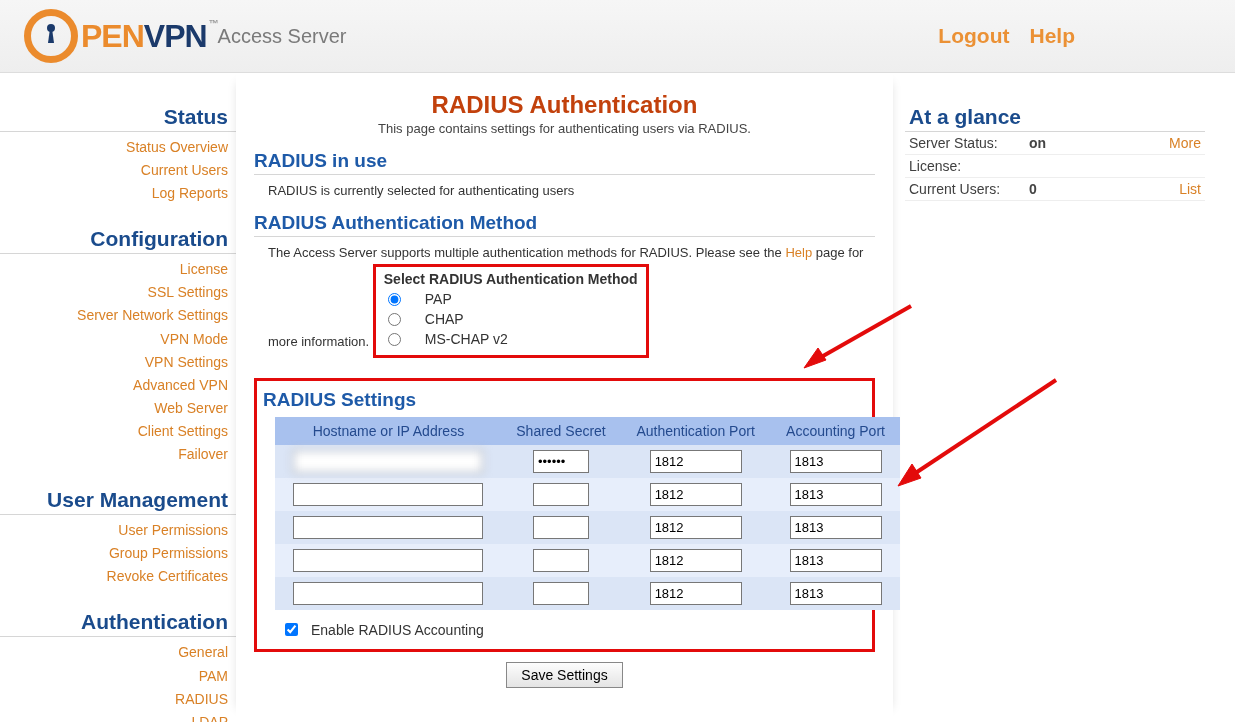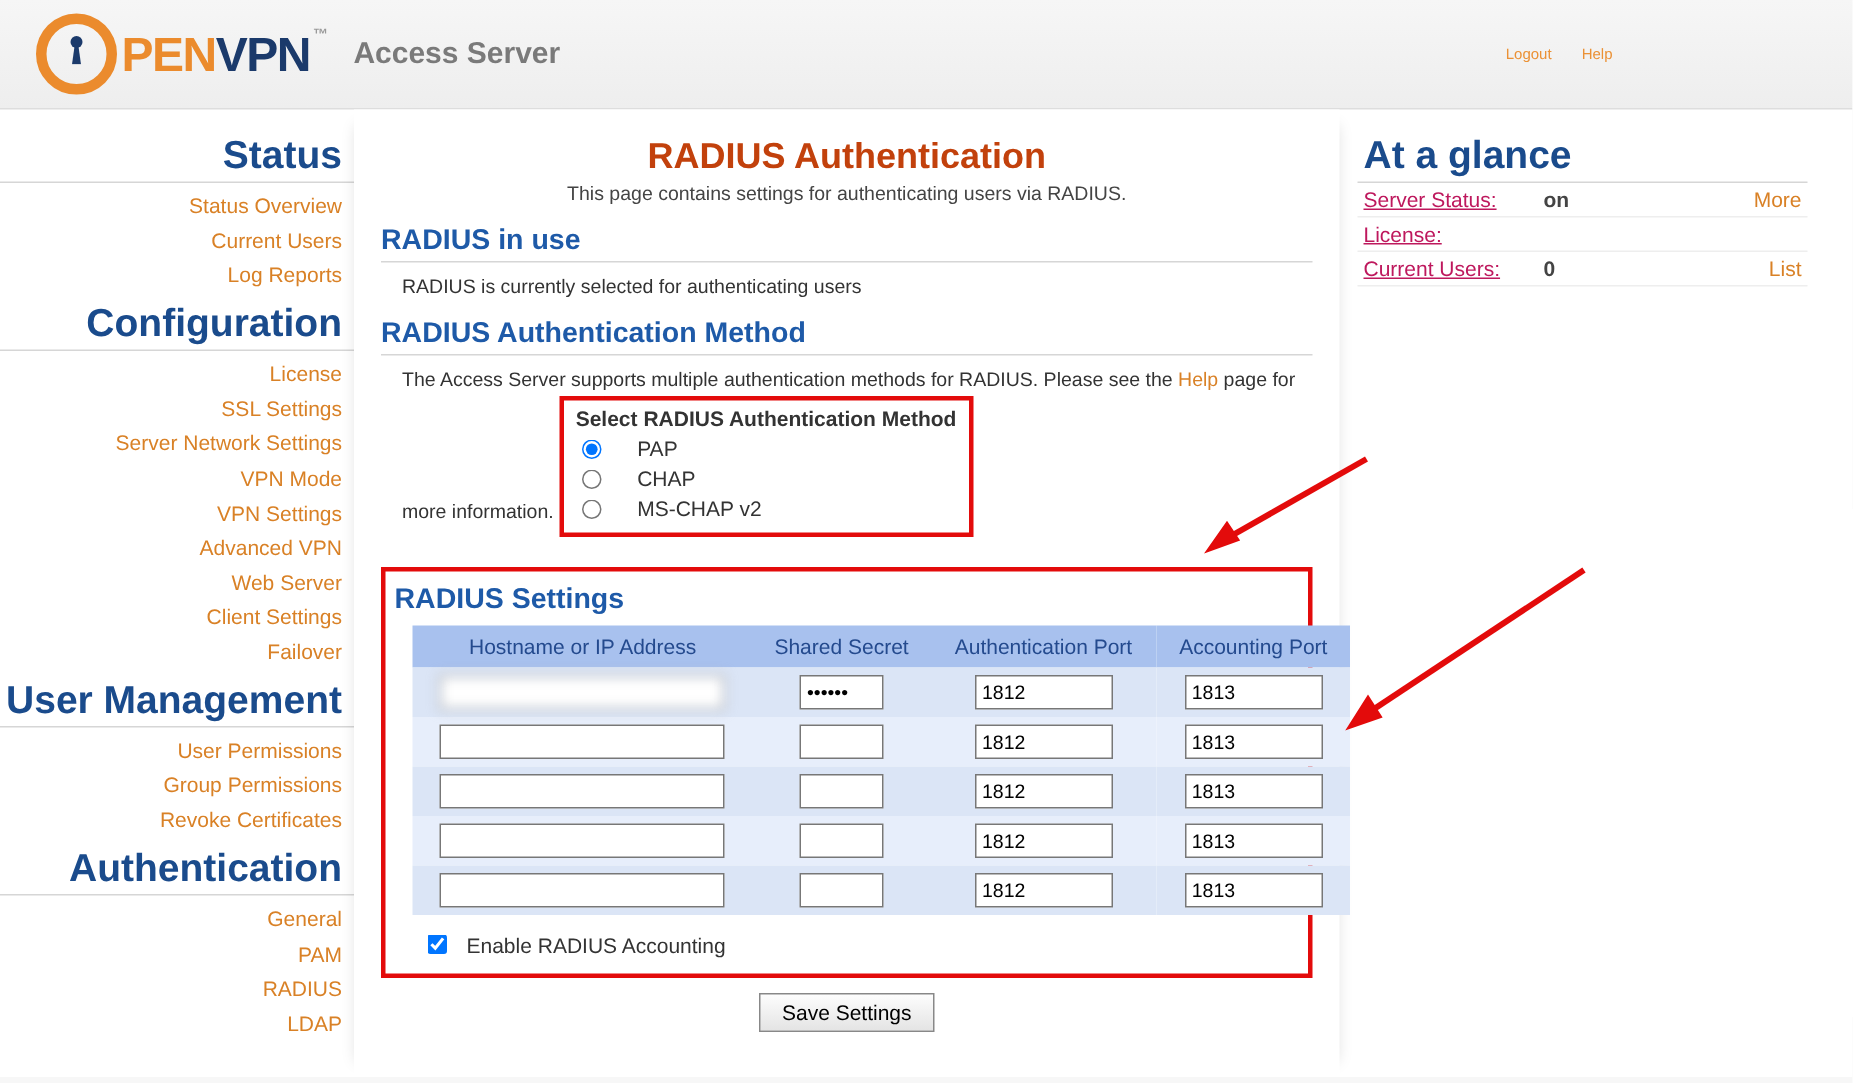--- a/index.html
+++ b/index.html
@@ -59,58 +59,57 @@
   .logo-text {
     font-weight: 800;
     font-size: 32px;
     letter-spacing: -1px;
     font-family: Arial, sans-serif;
   }
   .logo-text .o1 { color: #eb8b2d; }
   .logo-text .o2 { color: #1b3a6b; }
   .logo-tm { font-size: 10px; color: #999; vertical-align: top; margin-left: 2px; }
   .subtitle {
-    margin-left: 18px;
     font-size: 20px;
     color: #7a7a7a;
-    font-weight: 700;
+    font-weight: 400;
   }
   .header-links {
     margin-left: auto;
     margin-right: 140px;
     display: flex;
     gap: 20px;
-    font-size: 10px;
-    font-weight: normal;
+    font-size: 21px;
+    font-weight: bold;
     align-items: center;
   }
   .header-links a { color: #eb9135; text-decoration: none; cursor: pointer; }
 
   
   .body {
     display: flex;
     align-items: flex-start;
     padding: 0;
   }
 
   
   .sidebar {
     width: 236px;
     background: #fff;
     padding: 10px 0 20px 0;
     flex-shrink: 0;
   }
   .side-section-title {
     text-align: right;
-    font-size: 26px;
+    font-size: 21px;
     color: #1a4b8c;
     font-weight: bold;
     padding: 4px 8px 2px 0;
     border-bottom: 1px solid #d6d6d6;
-    margin-top: 1px;
+    margin-top: 18px;
   }
   .side-links {
     text-align: right;
     padding: 4px 8px 0 0;
   }
   .side-links a {
     display: block;
     color: #d98126;
     text-decoration: none;
     font-size: 14px;
@@ -223,21 +222,21 @@
   }
   .rightpanel .side-section-title { text-align: left; padding-left: 4px; }
   .glance-row {
     display: flex;
     align-items: center;
     font-size: 14px;
     color: #666;
     padding: 3px 4px;
     border-bottom: 1px solid #eee;
   }
-  .glance-row .label { flex: 0 0 120px; color: #be185d; text-decoration: underline; }
+  .glance-row .label { flex: 0 0 120px; color: #404040; }
   .glance-row .value { flex: 1; font-weight: bold; color: #444; }
   .glance-row .link { color: #d98126; text-decoration: none; cursor: pointer; }
   .blurred { filter: blur(4px); color: #aaa !important; }
 
   
   .arrow {
     position: absolute;
     stroke: #e30b0b;
     fill: #e30b0b;
     pointer-events: none;

